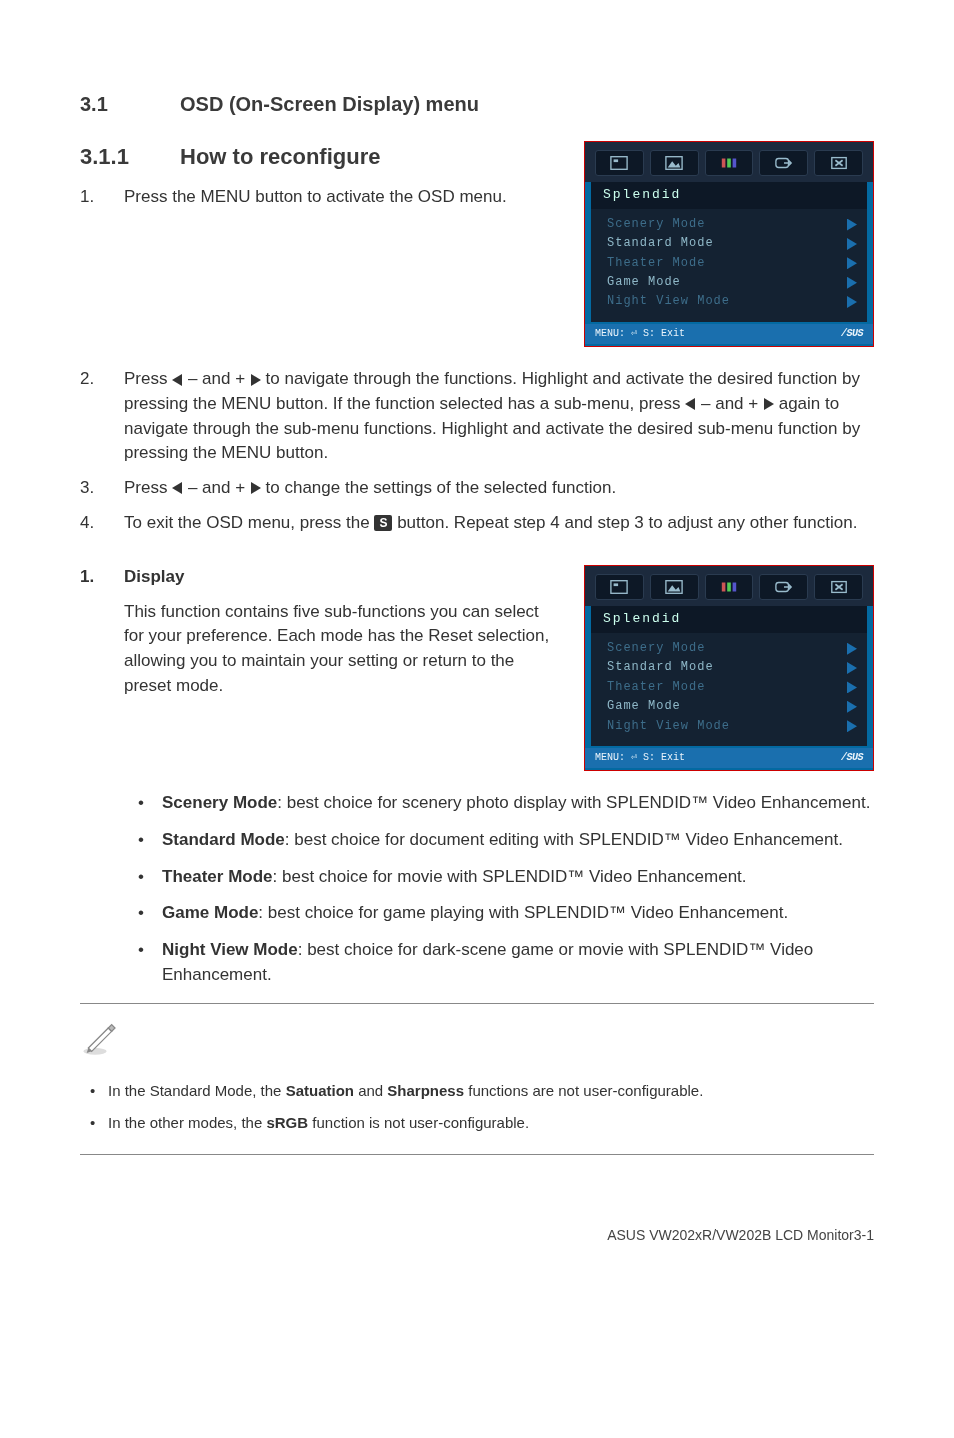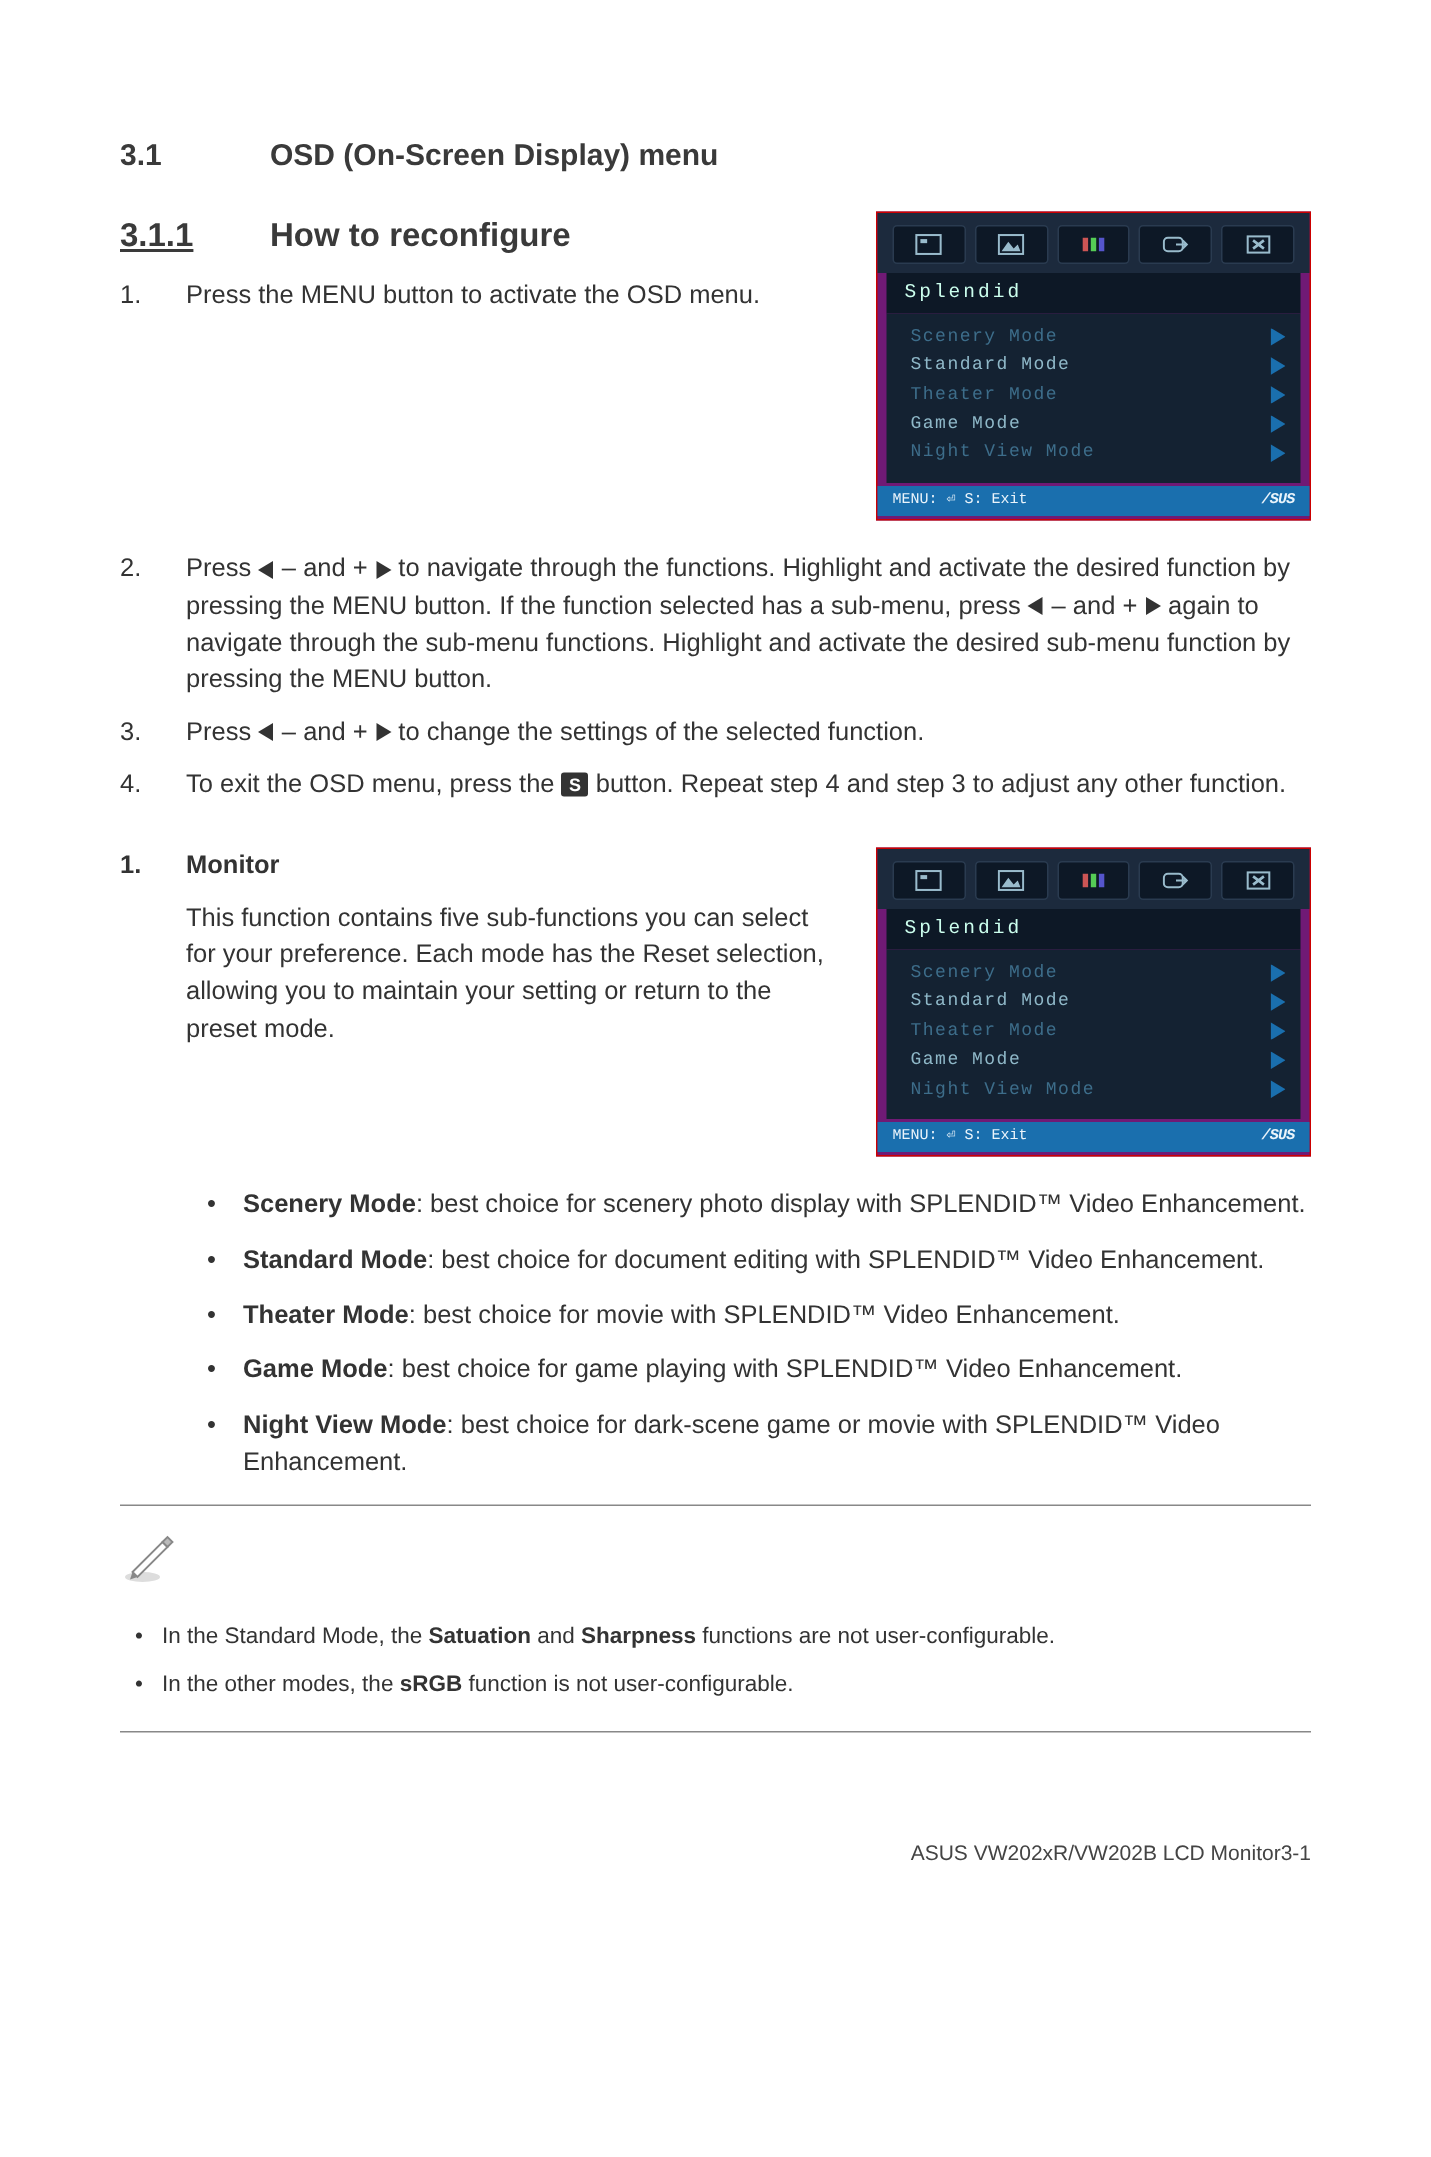--- a/index.html
+++ b/index.html
@@ -18,21 +18,21 @@
     color: #3a3a3a;
     margin-bottom: 22px;
   }
   h1 .num { display:inline-block; width: 100px; }
   h2 {
     font-size: 22px;
     font-weight: bold;
     color: #3a3a3a;
     margin-bottom: 12px;
   }
-  h2 .num { display:inline-block; width: 100px; text-decoration: underline; }
+  h2 .num { display:inline-block; width: 100px; }
   .row { display:flex; gap: 30px; align-items:flex-start; margin-bottom: 20px;}
   .textcol { flex:1; }
   .osd-img { flex: 0 0 290px; }
   ol.main { list-style:none; padding-left:0; margin-bottom:18px;}
   ol.main > li { display:flex; margin-bottom:10px;}
   ol.main > li .marker { flex:0 0 44px; }
   ol.main > li .body { flex:1; }
   .tri-left, .tri-right { display:inline-block; width:0; height:0; vertical-align:middle;}
   .tri-left { border-top:6px solid transparent; border-bottom:6px solid transparent; border-right:10px solid #333; margin-right:1px;}
   .tri-right { border-top:6px solid transparent; border-bottom:6px solid transparent; border-left:10px solid #333; margin-left:1px;}
@@ -46,21 +46,21 @@
   ul.bullets > li { position:relative; padding-left:38px; margin-bottom:12px;}
   ul.bullets > li::before { content:"•"; position:absolute; left:14px; top:0; }
   .note-box { border-top:1px solid #888; border-bottom:1px solid #888; margin-top:16px; padding:10px 0 10px 0; display:flex; gap:18px; align-items:flex-start;flex-direction:column;}
   .note-icon { flex:0 0 48px; display:flex; align-items:flex-start; justify-content:center; padding-top:4px;}
   .note-icon svg { width:40px; height:40px; }
   .note-list { flex:1; font-size:15px;}
   .note-list li { list-style:none; position:relative; padding-left:28px; margin-bottom:10px;}
   .note-list li::before { content:"•"; position:absolute; left:10px; top:0;}
   .footer { display:flex; justify-content:flex-end; margin-top:70px; font-size:14px; color:#444;}
   
-  .osd { border:1px solid #c00; background:#701a75; color:#7aa; font-family:"Courier New",monospace; font-size:12px; width:290px; padding-bottom:2px;}
+  .osd { border:1px solid #c00; background:#0369a1; color:#7aa; font-family:"Courier New",monospace; font-size:12px; width:290px; padding-bottom:2px;}
   .osd-tabs { display:flex; gap:6px; padding:8px 10px 6px 10px; background:#1c2a3d;}
   .osd-tab { flex:1; height:26px; background:#0d1826; border:1px solid #2a3b50; border-radius:3px; display:flex; align-items:center; justify-content:center;}
   .osd-tab svg { width:18px; height:16px; }
   .osd-title { background:#0d1826; color:#cfe; padding:4px 12px; letter-spacing:2px; font-size:13px; margin:0 6px;}
   .osd-items { padding:6px 0 10px 0; margin:0 6px; background:#142232;}
   .osd-item { display:flex; justify-content:space-between; align-items:center; padding:1px 10px 1px 16px; color:#3d6d8a; font-size:12px; letter-spacing:1px;}
   .osd-item.alt { color:#8fb8c8; }
   .osd-arrow { width:10px; height:12px; background:#1a6fae; clip-path: polygon(0 0, 100% 50%, 0 100%); }
   .osd-foot { display:flex; justify-content:space-between; padding:3px 10px; background:#1a6fae; color:#eaf4fb; font-size:10px; margin-top:2px;}
   .osd-foot .logo { font-style:italic; letter-spacing:-0.5px; font-weight:bold; color:#eaf4fb; font-size:10px;}
@@ -170,21 +170,21 @@
     </span>
   </li>
 </ol>
 
 <div class="section2">
 
   <div class="row">
     <div class="textcol">
       <div class="subhead">
         <span class="marker">1.</span>
-        <span>Monitor</span>
+        <span>Display</span>
       </div>
       <div class="indent">This function contains five sub-functions you can select for your preference. Each mode has the Reset selection, allowing you to maintain your setting or return to the preset mode.</div>
     </div>
     <div class="osd-img">
       <div class="osd">
         <div class="osd-tabs">
           <div class="osd-tab">
               <svg viewBox="0 0 20 16">
                 <rect x="1" y="1" width="18" height="14" fill="none" stroke="#9bc" stroke-width="1.5"></rect>
                 <rect x="4" y="4" width="5" height="3" fill="#9bc"></rect>

